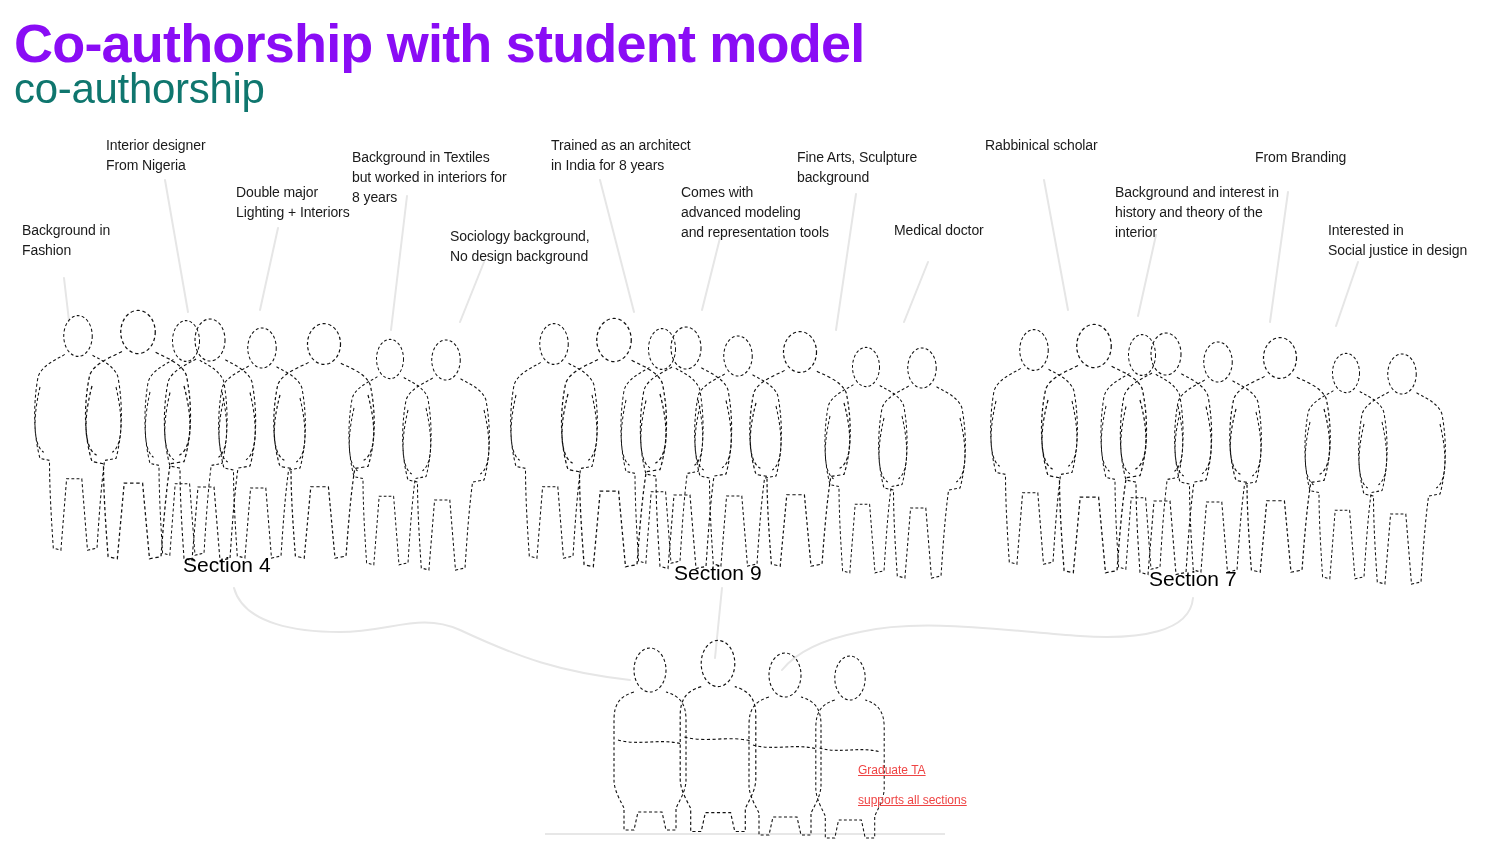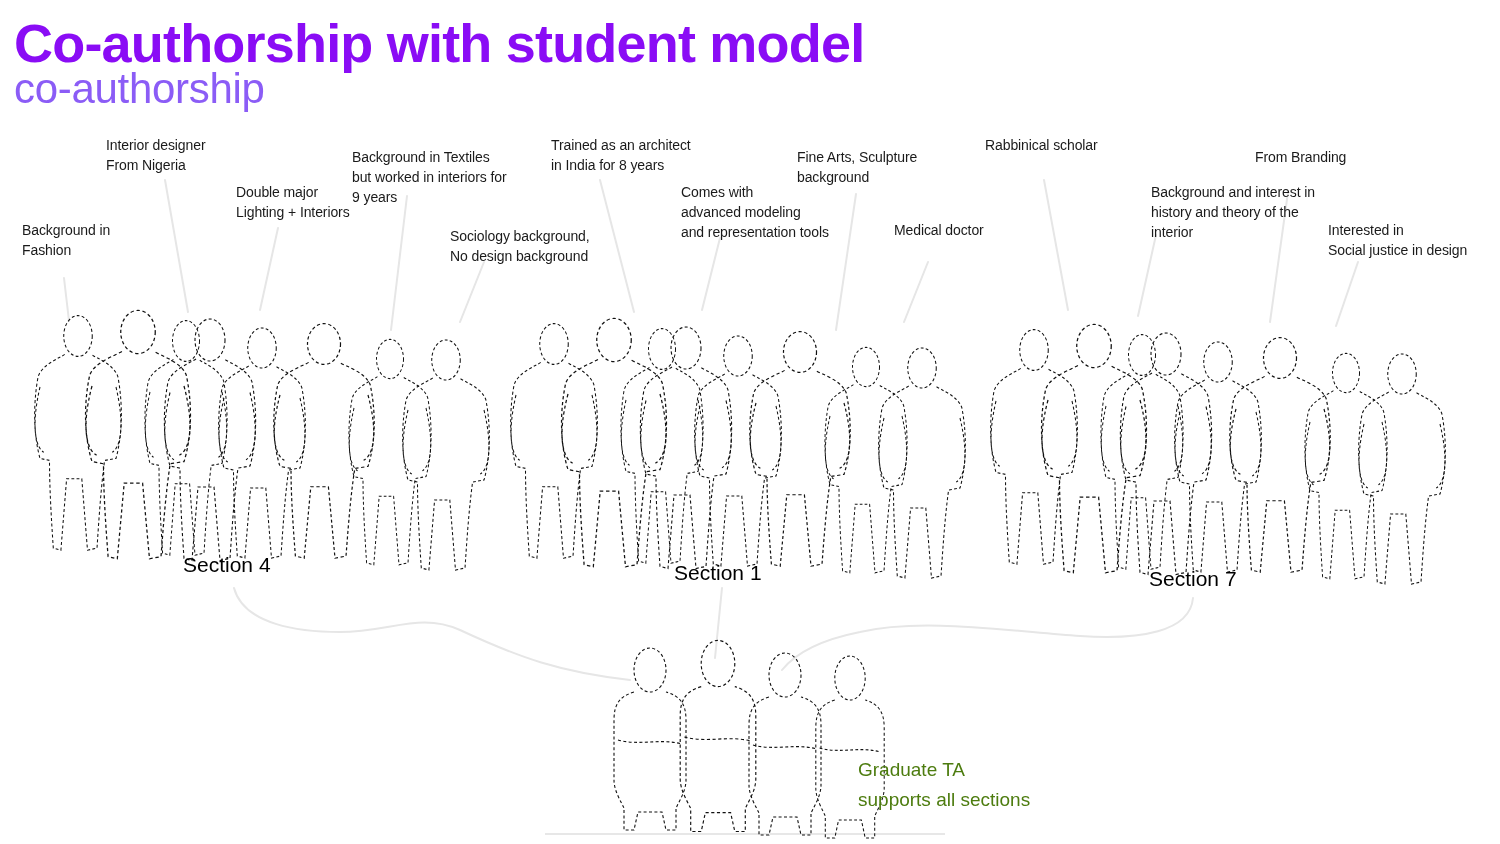--- a/index.html
+++ b/index.html
@@ -1,21 +1,21 @@
 <!DOCTYPE html>
 <html><head>
 <meta charset="utf-8">
 <style>
   html, body { margin: 0; padding: 0; background: #ffffff; }
   body { width: 1500px; height: 844px; position: relative; overflow: hidden; font-family: "Liberation Sans", sans-serif; }
   .title { position: absolute; left: 14px; top: 14px; font-size: 54px; font-weight: bold; color: #8a0cf5; letter-spacing: -0.8px; margin: 0; line-height: 1.1; }
-  .subtitle { position: absolute; left: 14px; top: 66px; font-size: 42px; font-weight: normal; color: #8b5cf6; margin: 0; line-height: 1.1; letter-spacing: -0.3px; }
+  .subtitle { position: absolute; left: 14px; top: 66px; font-size: 42px; font-weight: normal; color: #0f766e; margin: 0; line-height: 1.1; letter-spacing: -0.3px; }
   .annot { position: absolute; font-size: 14px; color: #1a1a1a; line-height: 20px; white-space: pre; letter-spacing: -0.1px; }
   .section-label { position: absolute; font-size: 21px; color: #000; }
-  .ta-label { position: absolute; font-size: 19px; color: #4d7c0f; line-height: 30px; white-space: pre; }
+  .ta-label { position: absolute; font-size: 12px; color: #ef4444; line-height: 30px; white-space: pre; text-decoration: underline; }
   svg.layer { position: absolute; left: 0; top: 0; }
   .fig { fill: none; stroke: #111; stroke-width: 1.1; stroke-dasharray: 3 2.4; }
 </style>
 </head>
 <body>
 
 <h1 class="title">Co-authorship with student model</h1>
 <h2 class="subtitle">co-authorship</h2>
 
 <svg class="layer" width="1500" height="844">
@@ -45,35 +45,35 @@
 </svg>
 
 <div class="annot" style="left:22px; top:220px;">Background in
 Fashion</div>
 <div class="annot" style="left:106px; top:135px;">Interior designer
 From Nigeria</div>
 <div class="annot" style="left:236px; top:182px;">Double major
 Lighting + Interiors</div>
 <div class="annot" style="left:352px; top:147px;">Background in Textiles
 but worked in interiors for
-9 years</div>
+8 years</div>
 <div class="annot" style="left:450px; top:220px;margin-top:6px;">Sociology background,
 No design background</div>
 
 <div class="annot" style="left:551px; top:135px;">Trained as an architect
 in India for 8 years</div>
 <div class="annot" style="left:681px; top:182px;">Comes with
 advanced modeling
 and representation tools</div>
 <div class="annot" style="left:797px; top:147px;">Fine Arts, Sculpture
 background</div>
 <div class="annot" style="left:894px; top:220px;">Medical doctor</div>
 
 <div class="annot" style="left:985px; top:135px;">Rabbinical scholar</div>
-<div class="annot" style="left:1115px; top:182px;margin-left:36px;">Background and interest in
+<div class="annot" style="left:1115px; top:182px;">Background and interest in
 history and theory of the
 interior</div>
 <div class="annot" style="left:1232px; top:147px;margin-left:23px;">From Branding</div>
 <div class="annot" style="left:1328px; top:220px;">Interested in
 Social justice in design</div>
 
 <svg class="layer" width="1500" height="844">
   <defs>
     <g id="person">
       <ellipse cx="0" cy="-200" rx="15" ry="20"></ellipse>
@@ -110,17 +110,17 @@
     <g>
       <use href="#ta-person" transform="translate(650,800)"></use>
       <use href="#ta-person" transform="translate(718,800) scale(1.05,1.05)"></use>
       <use href="#ta-person" transform="translate(785,805)"></use>
       <use href="#ta-person" transform="translate(850,808) scale(0.95,1)"></use>
     </g>
   </g>
 </svg>
 
 <div class="section-label" style="left:183px; top:553px;">Section 4</div>
-<div class="section-label" style="left:674px; top:561px;">Section 1</div>
+<div class="section-label" style="left:674px; top:561px;">Section 9</div>
 <div class="section-label" style="left:1149px; top:567px;">Section 7</div>
 
 <div class="ta-label" style="left:858px; top:755px;">Graduate TA
 supports all sections</div>
 
 </body></html>

